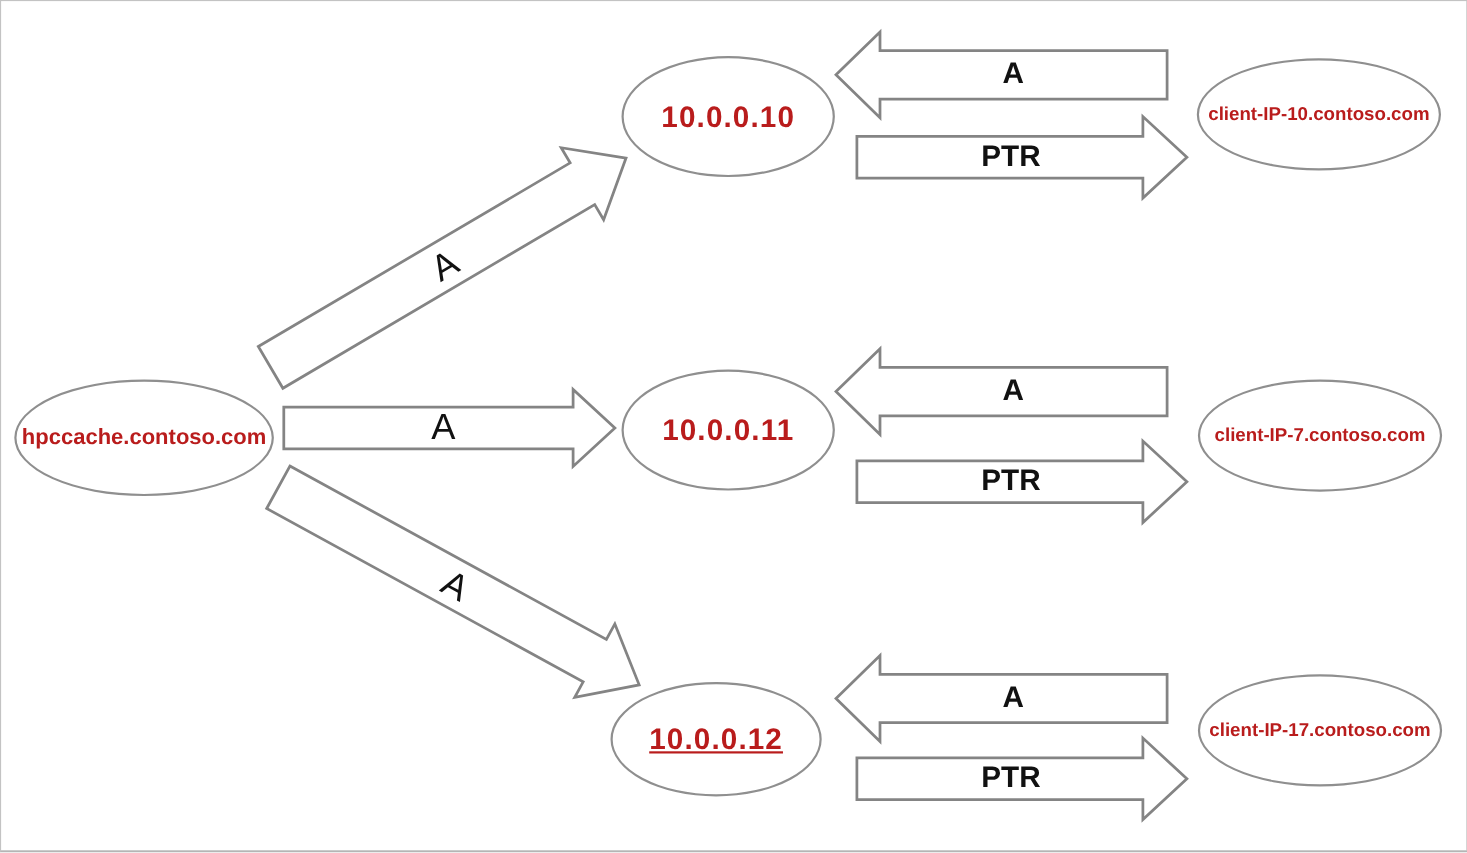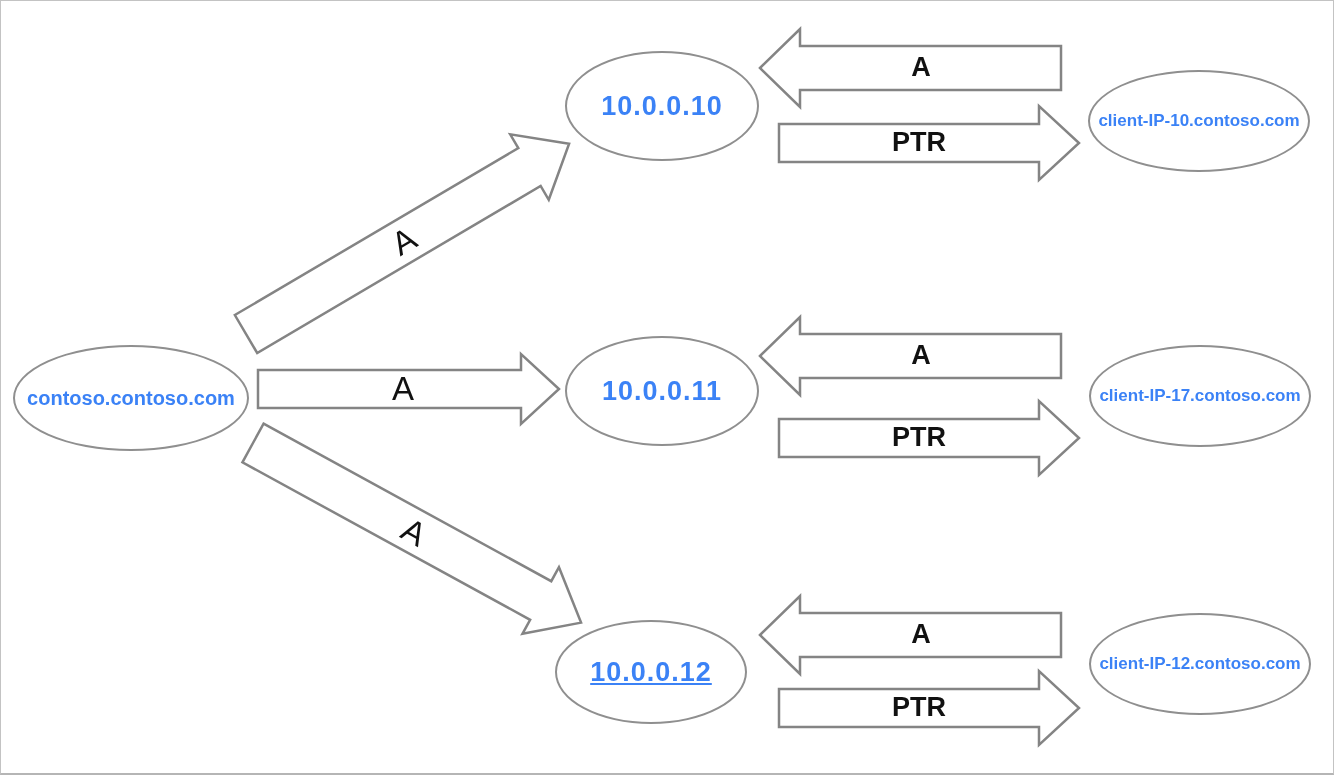--- a/index.html
+++ b/index.html
@@ -33,30 +33,30 @@
   .node {
     position: absolute;
     box-sizing: border-box;
     border: 2px solid #8f8f8f;
     border-radius: 50%;
     background: #ffffff;
     display: flex;
     align-items: center;
     justify-content: center;
     text-align: center;
-    color: #3b82f6;
+    color: #b91c1c;
     white-space: nowrap;
   }
   .node-source   { left: 12px;  top: 344px; width: 236px; height: 106px; font-size: 20px; font-weight: bold; }
   .node-ip       { width: 194px; height: 110px; font-size: 27px; font-weight: bold; letter-spacing: 1px; }
   .node-ip-10    { left: 564px; top: 50px;  }
   .node-ip-11    { left: 564px; top: 335px; text-align: center; }
   .node-ip-12    { left: 554px; top: 619px; width: 192px; height: 104px; text-decoration: underline; }
   .node-client   { width: 222px; height: 102px; font-size: 17px; font-weight: bold; }
-  .node-client-10 { left: 1087px; top: 69px; align-items: center;  }
+  .node-client-10 { left: 1087px; top: 52px; align-items: center;  }
   .node-client-11 { left: 1088px; top: 344px; }
   .node-client-12 { left: 1088px; top: 612px; }
   .edge-label {
     position: absolute;
     color: #111111;
     white-space: nowrap;
     line-height: 1;
   }
   .edge-label-light {
     font-size: 33px;
@@ -90,41 +90,41 @@
     <path d="M 759,67 L 799,28 L 799,45 L 1060,45 L 1060,89 L 799,89 L 799,106 Z"></path>
     <path d="M 759,355 L 799,316 L 799,333 L 1060,333 L 1060,377 L 799,377 L 799,394 Z"></path>
     <path d="M 759,634 L 799,595 L 799,612 L 1060,612 L 1060,656 L 799,656 L 799,673 Z"></path>
 
     <path d="M 778,123 L 1038,123 L 1038,105 L 1078,142 L 1038,179 L 1038,161 L 778,161 Z"></path>
     <path d="M 778,418 L 1038,418 L 1038,400 L 1078,437 L 1038,474 L 1038,456 L 778,456 Z"></path>
     <path d="M 778,688 L 1038,688 L 1038,670 L 1078,707 L 1038,744 L 1038,726 L 778,726 Z"></path>
   </svg>
 
   <div class="node node-source">
-    <span>contoso.contoso.com</span>
+    <span>hpccache.contoso.com</span>
   </div>
 
   <div class="node node-ip node-ip-10">
     <span>10.0.0.10</span>
   </div>
   <div class="node node-ip node-ip-11">
     <span>10.0.0.11</span>
   </div>
   <div class="node node-ip node-ip-12">
     <span>10.0.0.12</span>
   </div>
 
   <div class="node node-client node-client-10">
     <span>client-IP-10.contoso.com</span>
   </div>
   <div class="node node-client node-client-11">
-    <span>client-IP-17.contoso.com</span>
+    <span>client-IP-7.contoso.com</span>
   </div>
   <div class="node node-client node-client-12">
-    <span>client-IP-12.contoso.com</span>
+    <span>client-IP-17.contoso.com</span>
   </div>
 
   <div class="edge-label edge-label-light lbl-a-up">A</div>
   <div class="edge-label edge-label-light lbl-a-mid">A</div>
   <div class="edge-label edge-label-light lbl-a-down">A</div>
 
   <div class="edge-label edge-label-bold lbl-a-r1">A</div>
   <div class="edge-label edge-label-bold lbl-ptr-r1">PTR</div>
 
   <div class="edge-label edge-label-bold lbl-a-r2">A</div>

